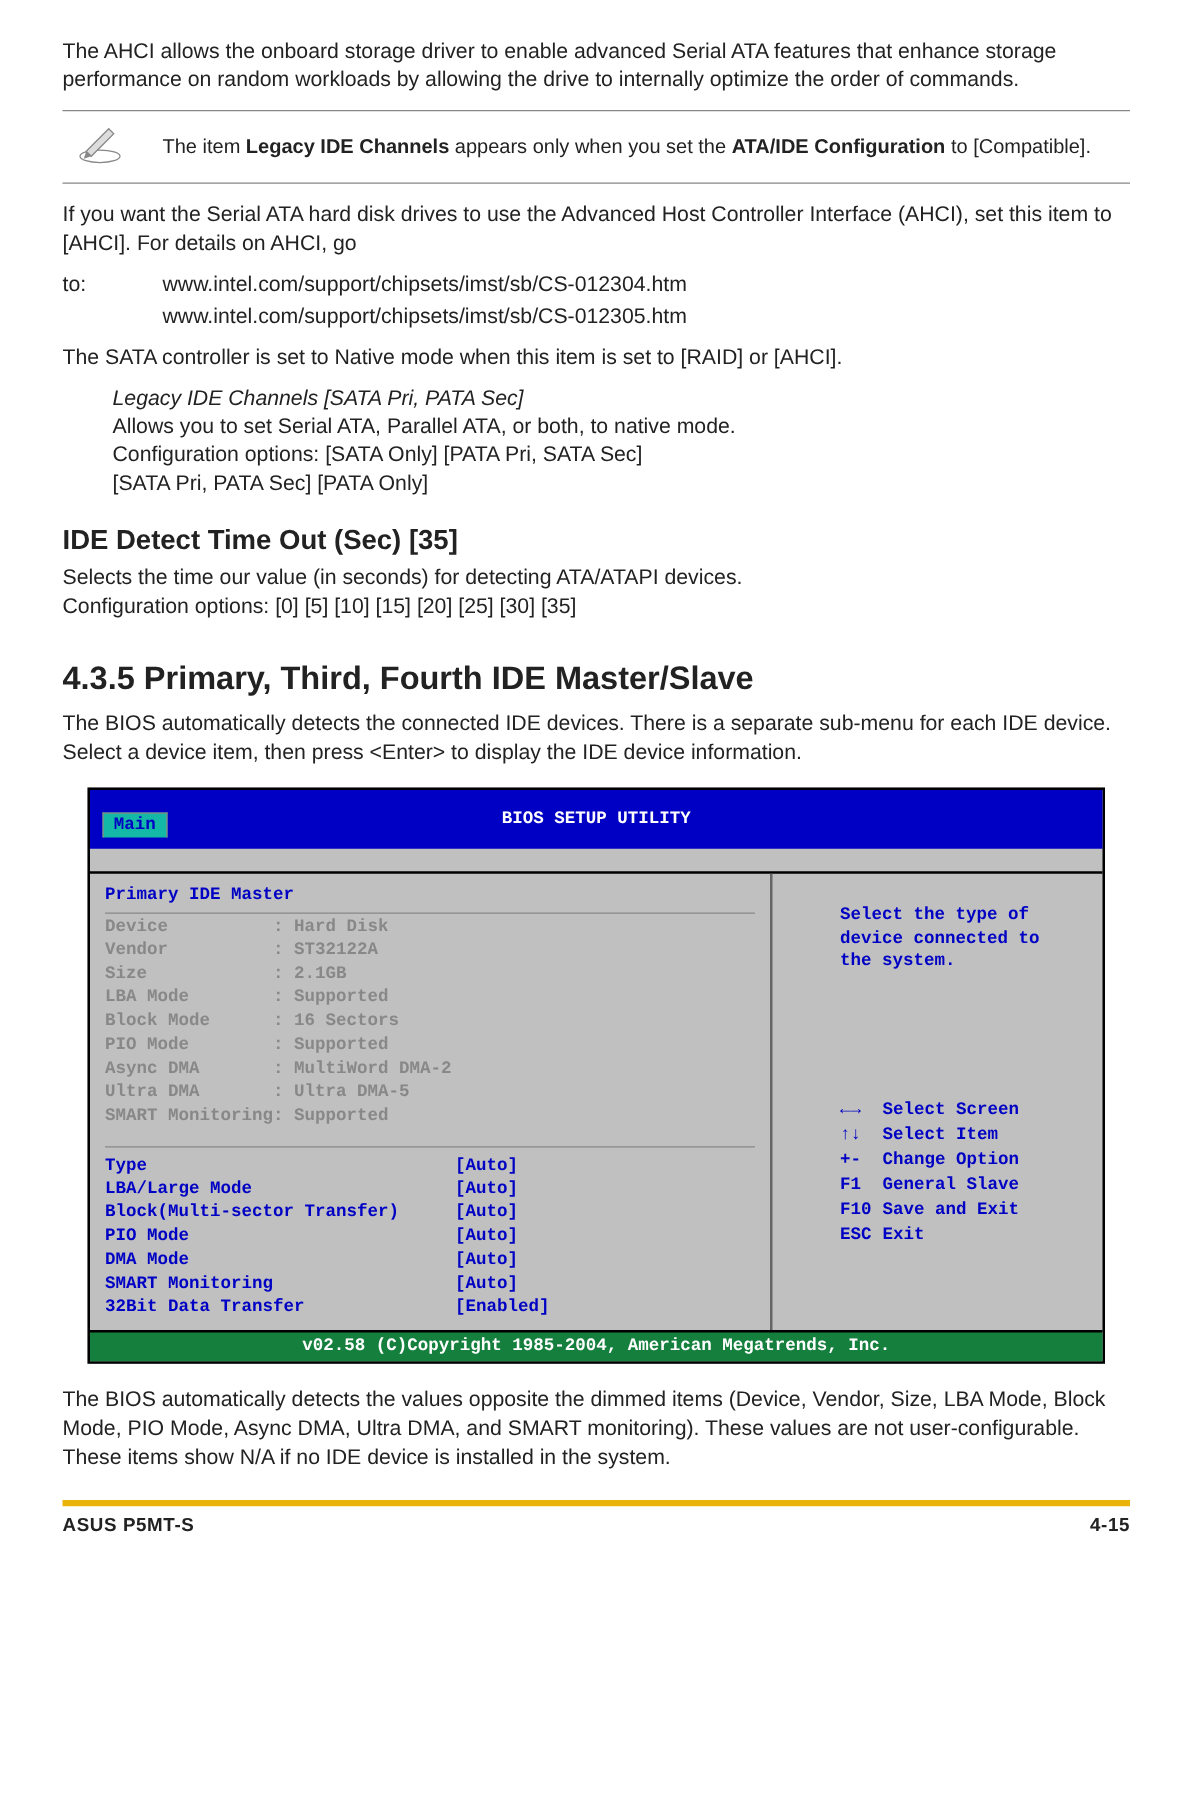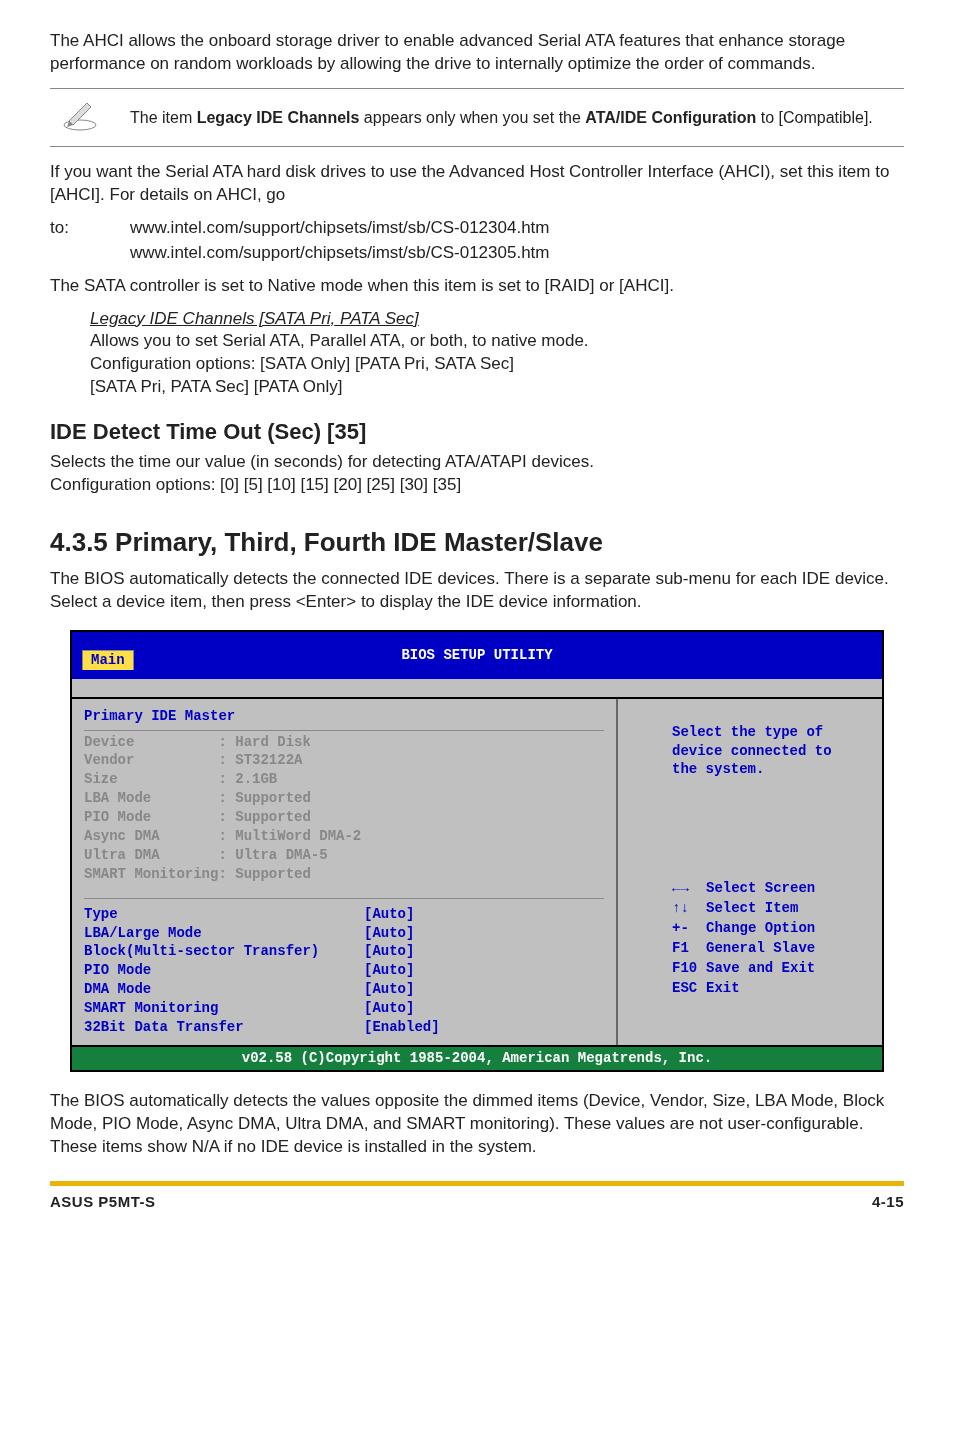--- a/index.html
+++ b/index.html
@@ -27,21 +27,20 @@
     min-width: 60px;
     text-align: center;
   }
   .note-text { flex: 1; padding-left: 20px; font-size: 16px;}
   .bold { font-weight: bold; }
   .indent-small { padding-left: 40px; }
   .to-row { display: flex; margin-bottom: 2px;}
   .to-label { width: 80px; }
   .legacy-head {
     font-style: italic;
-    text-decoration: underline;
   }
   .h2 {
     font-size: 22px;
     font-weight: bold;
     margin: 18px 0 4px 0;
   }
   .h1 {
     font-size: 26px;
     font-weight: bold;
     margin: 28px 0 8px 0;
@@ -58,21 +57,21 @@
     background: #0000c4;
     color: #fff;
     text-align: center;
     padding: 14px 0;
     position: relative;
   }
   .bios-tab {
     position: absolute;
     left: 10px;
     top: 18px;
-    background: #fde047;
+    background: #14b8a6;
     color: #0000c4;
     padding: 0 8px;
     border: 1px solid #888;
     border-bottom: none;
   }
   .bios-body {
     display: flex;
     border-top: 2px solid #000;
     margin-top: 18px;
     gap: 44px;
@@ -165,20 +164,21 @@
     <span>BIOS SETUP UTILITY</span>
     <span class="bios-tab">Main</span>
   </div>
   <div class="bios-body">
     <div class="bios-left">
       <div class="bios-left-title">Primary IDE Master</div>
       <div class="bios-row">Device          : Hard Disk</div>
       <div class="bios-row">Vendor          : ST32122A</div>
       <div class="bios-row">Size            : 2.1GB</div>
       <div class="bios-row">LBA Mode        : Supported</div>
+      <div class="bios-row">Block Mode      : 16 Sectors</div>
       <div class="bios-row">PIO Mode        : Supported</div>
       <div class="bios-row">Async DMA       : MultiWord DMA-2</div>
       <div class="bios-row">Ultra DMA       : Ultra DMA-5</div>
       <div class="bios-row">SMART Monitoring: Supported</div>
       <div class="bios-sub">
         <div class="bios-sub-row">
             <span class="bios-sub-label">Type</span>
             <span>[Auto]</span>
           </div>
         <div class="bios-sub-row">

